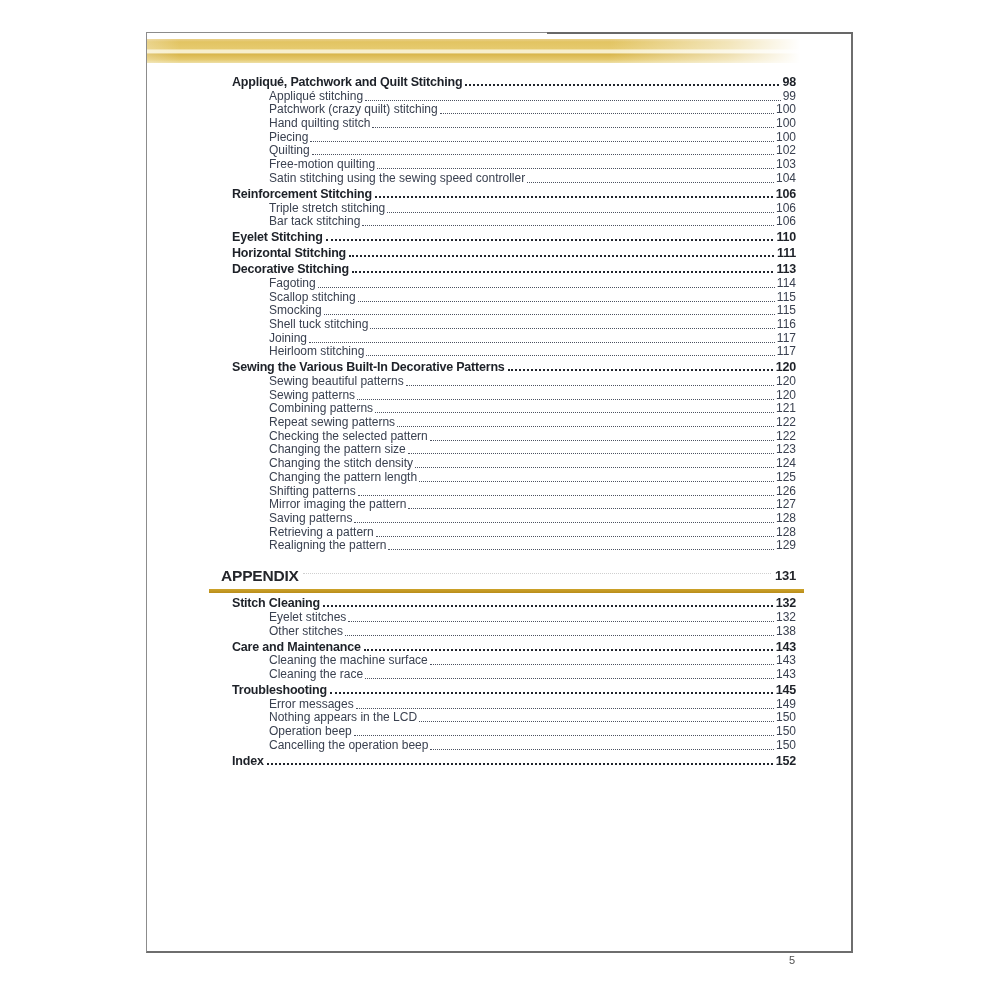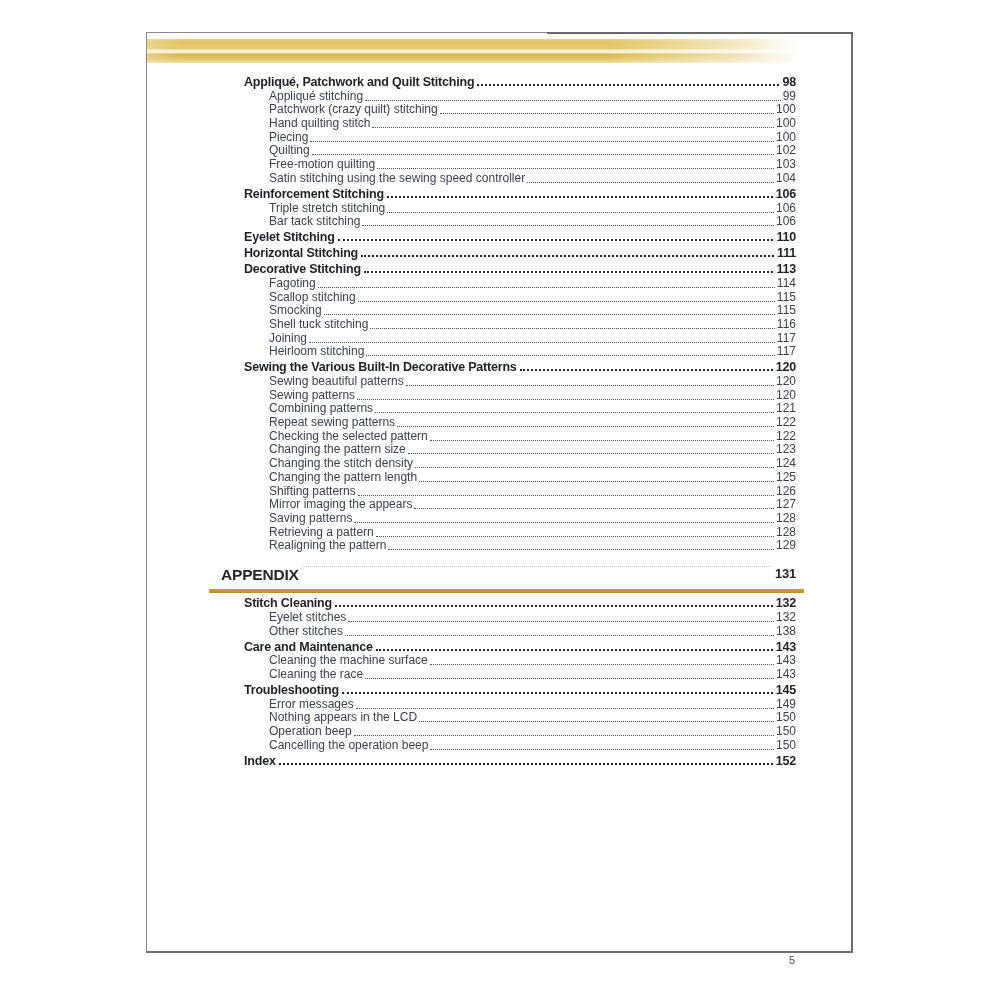--- a/index.html
+++ b/index.html
@@ -26,29 +26,29 @@
   }
   .content{
     position:absolute;left:72px;top:40px;width:585px;
   }
   .row{display:flex;align-items:flex-end;white-space:nowrap;margin-right:8px;}
   .row .label{flex:0 0 auto;}
   .row .pg{flex:0 0 auto;}
   .dots{flex:1 1 auto;min-width:6px;}
   .lvl-h{
     height:16px;font-size:12.5px;font-weight:bold;letter-spacing:-0.2px;
-    color:#1d2128;margin-left:25px;
+    color:#1d2128;margin-left:13px;
   }
   .lvl-h .dots{border-bottom:2px dotted #20242c;margin:0 3px 3px 3px;}
   .lvl-s{
     height:13.7px;font-size:12px;color:#3a4150;margin-left:50px;
   }
   .lvl-s .dots{border-bottom:1.4px dotted #4b5160;margin:0 2px 2px 2px;}
   .appendix-row{
-    display:flex;align-items:flex-start;margin:14px 8px 0 2px;height:19px;
+    display:flex;align-items:center;margin:14px 8px 0 2px;height:19px;
     font-size:15.5px;font-weight:bold;letter-spacing:-0.2px;color:#24262b;
   }
   .appendix-row .dots{border-bottom:1px dotted #cfcfcf;margin:0 4px 4px 4px;}
   .appendix-row .pg{font-size:13px;}
   .gold-rule{
     position:relative;left:-10px;width:595px;height:4px;margin-top:4px;
     background:linear-gradient(to bottom,#cda32a,#b98d1a);
   }
   .appendix-list{margin-top:1px;}
   .footer-pagenum{
@@ -209,21 +209,21 @@
           <span class="label">Changing the pattern length</span>
           <span class="dots"></span>
           <span class="pg">125</span>
         </div>
         <div class="row lvl-s">
           <span class="label">Shifting patterns</span>
           <span class="dots"></span>
           <span class="pg">126</span>
         </div>
         <div class="row lvl-s">
-          <span class="label">Mirror imaging the appears</span>
+          <span class="label">Mirror imaging the pattern</span>
           <span class="dots"></span>
           <span class="pg">127</span>
         </div>
         <div class="row lvl-s">
           <span class="label">Saving patterns</span>
           <span class="dots"></span>
           <span class="pg">128</span>
         </div>
         <div class="row lvl-s">
           <span class="label">Retrieving a pattern</span>

